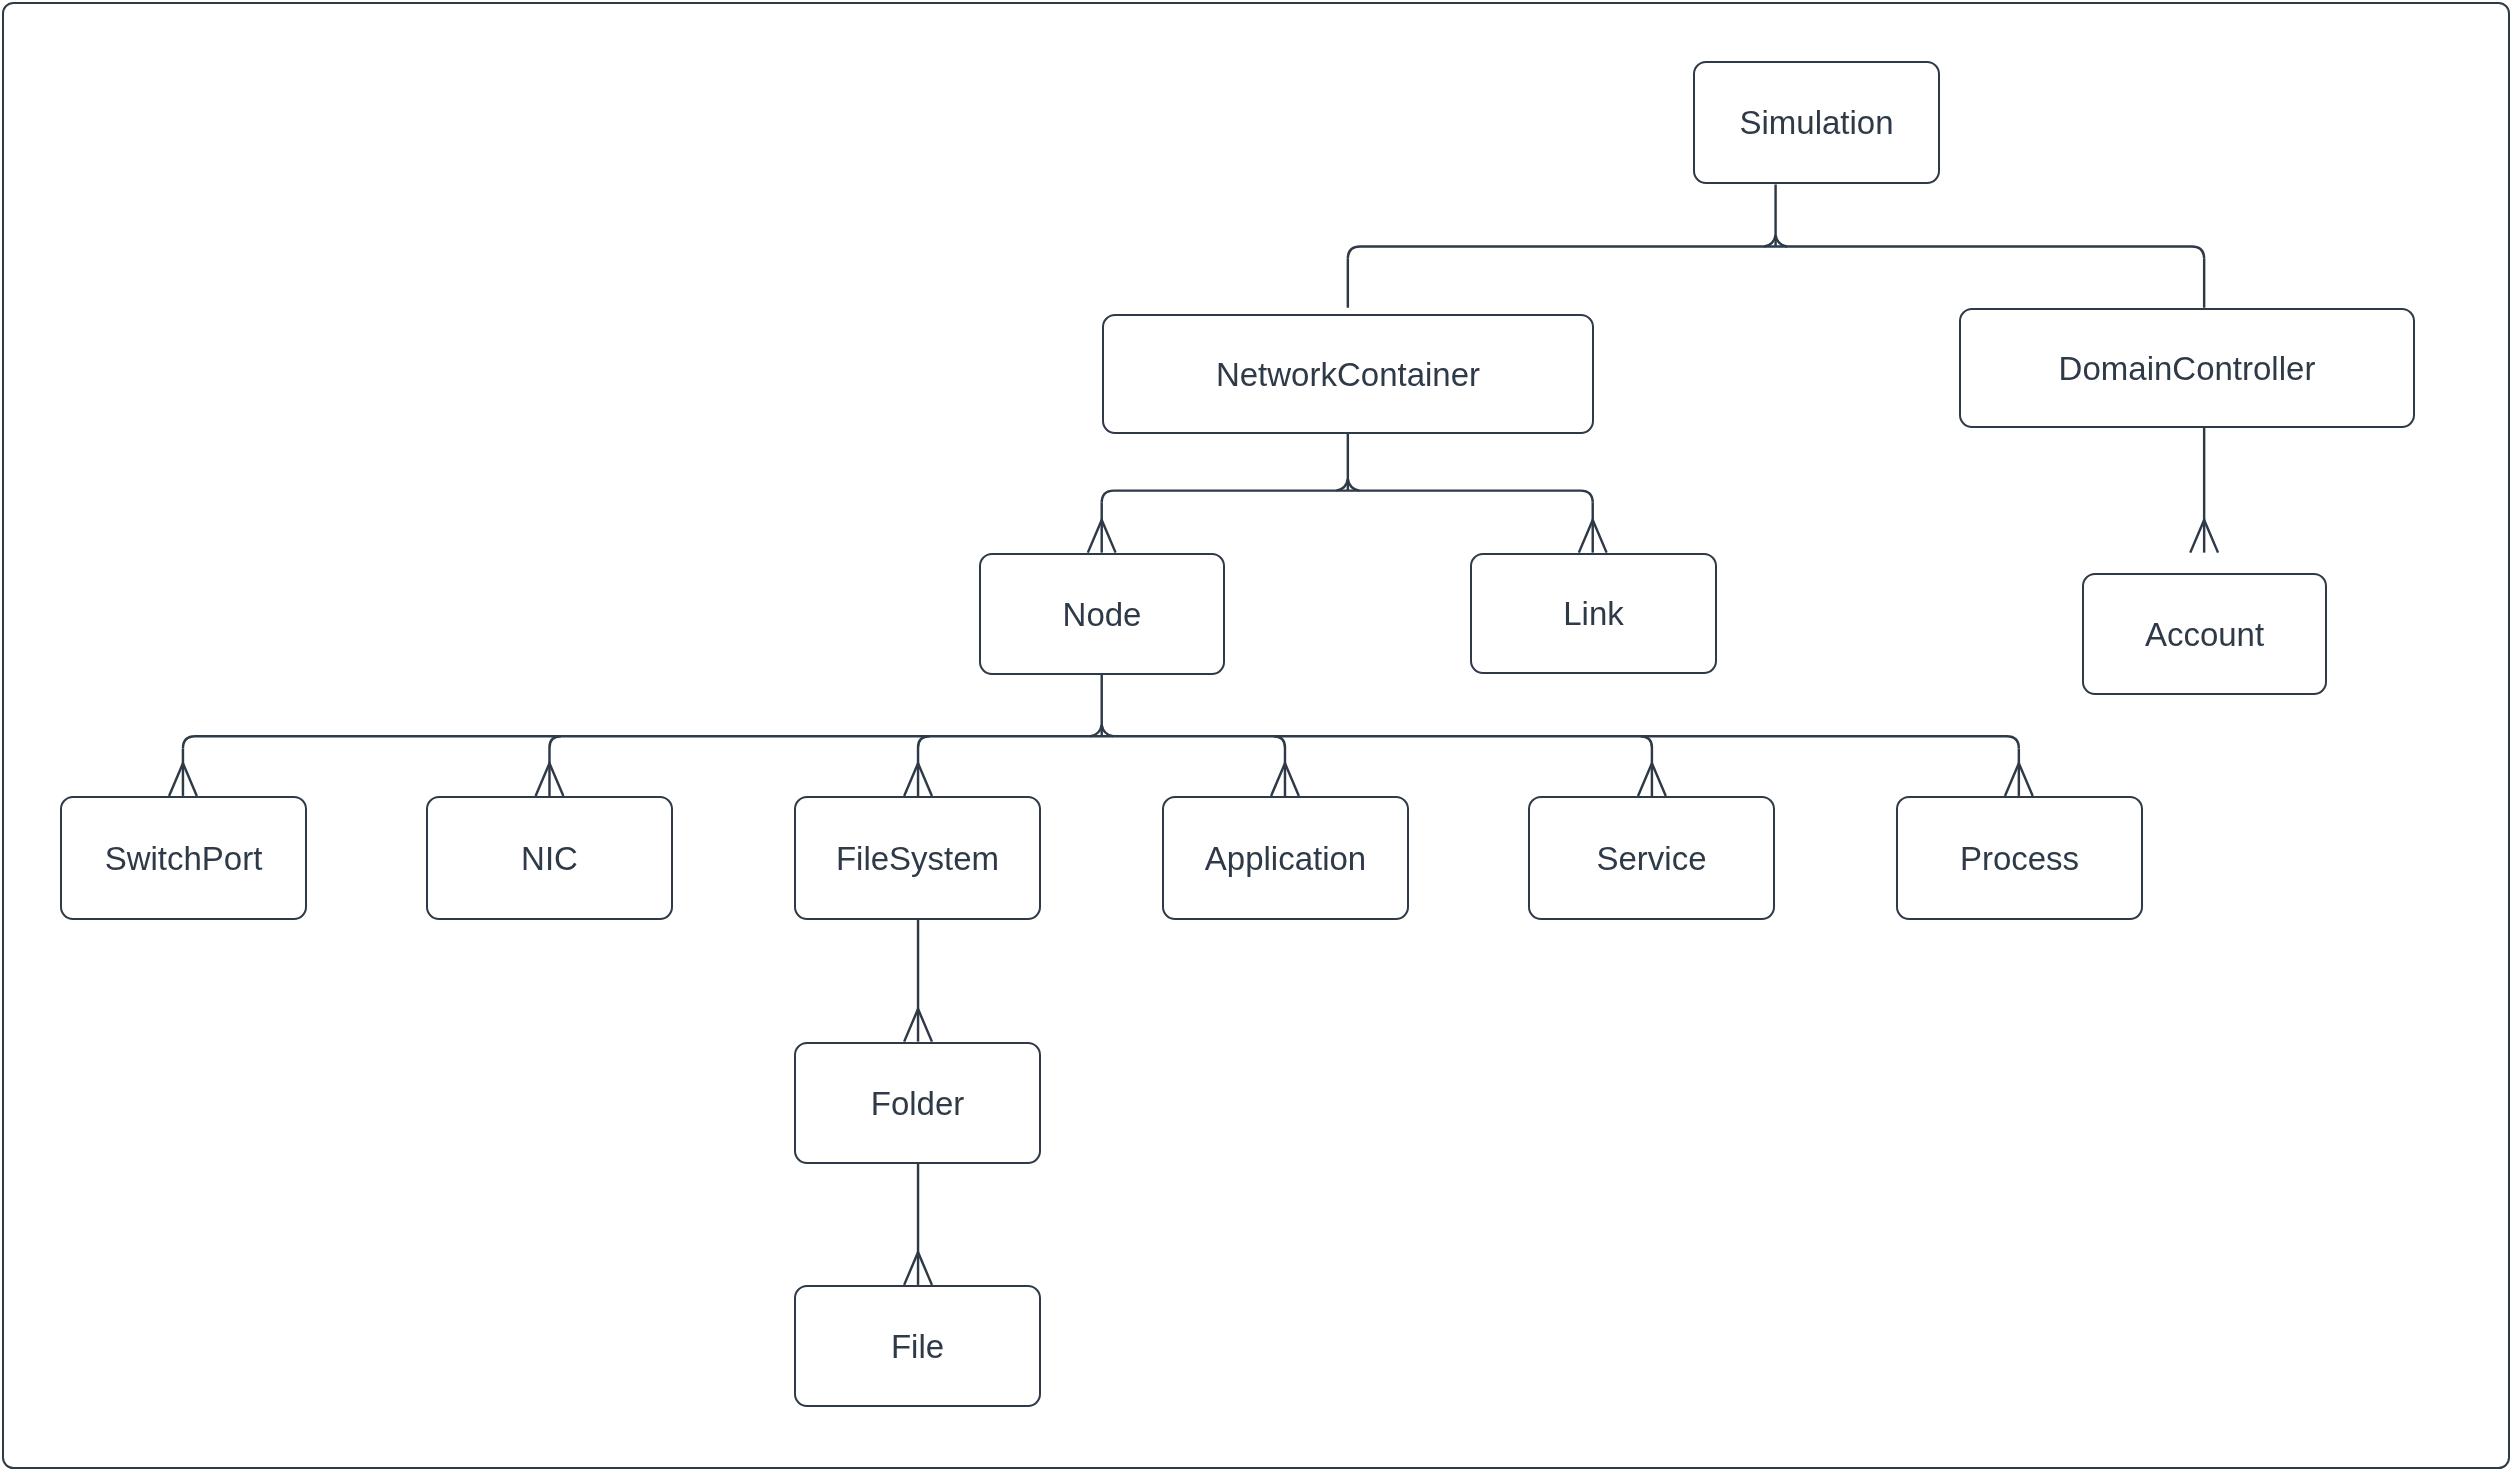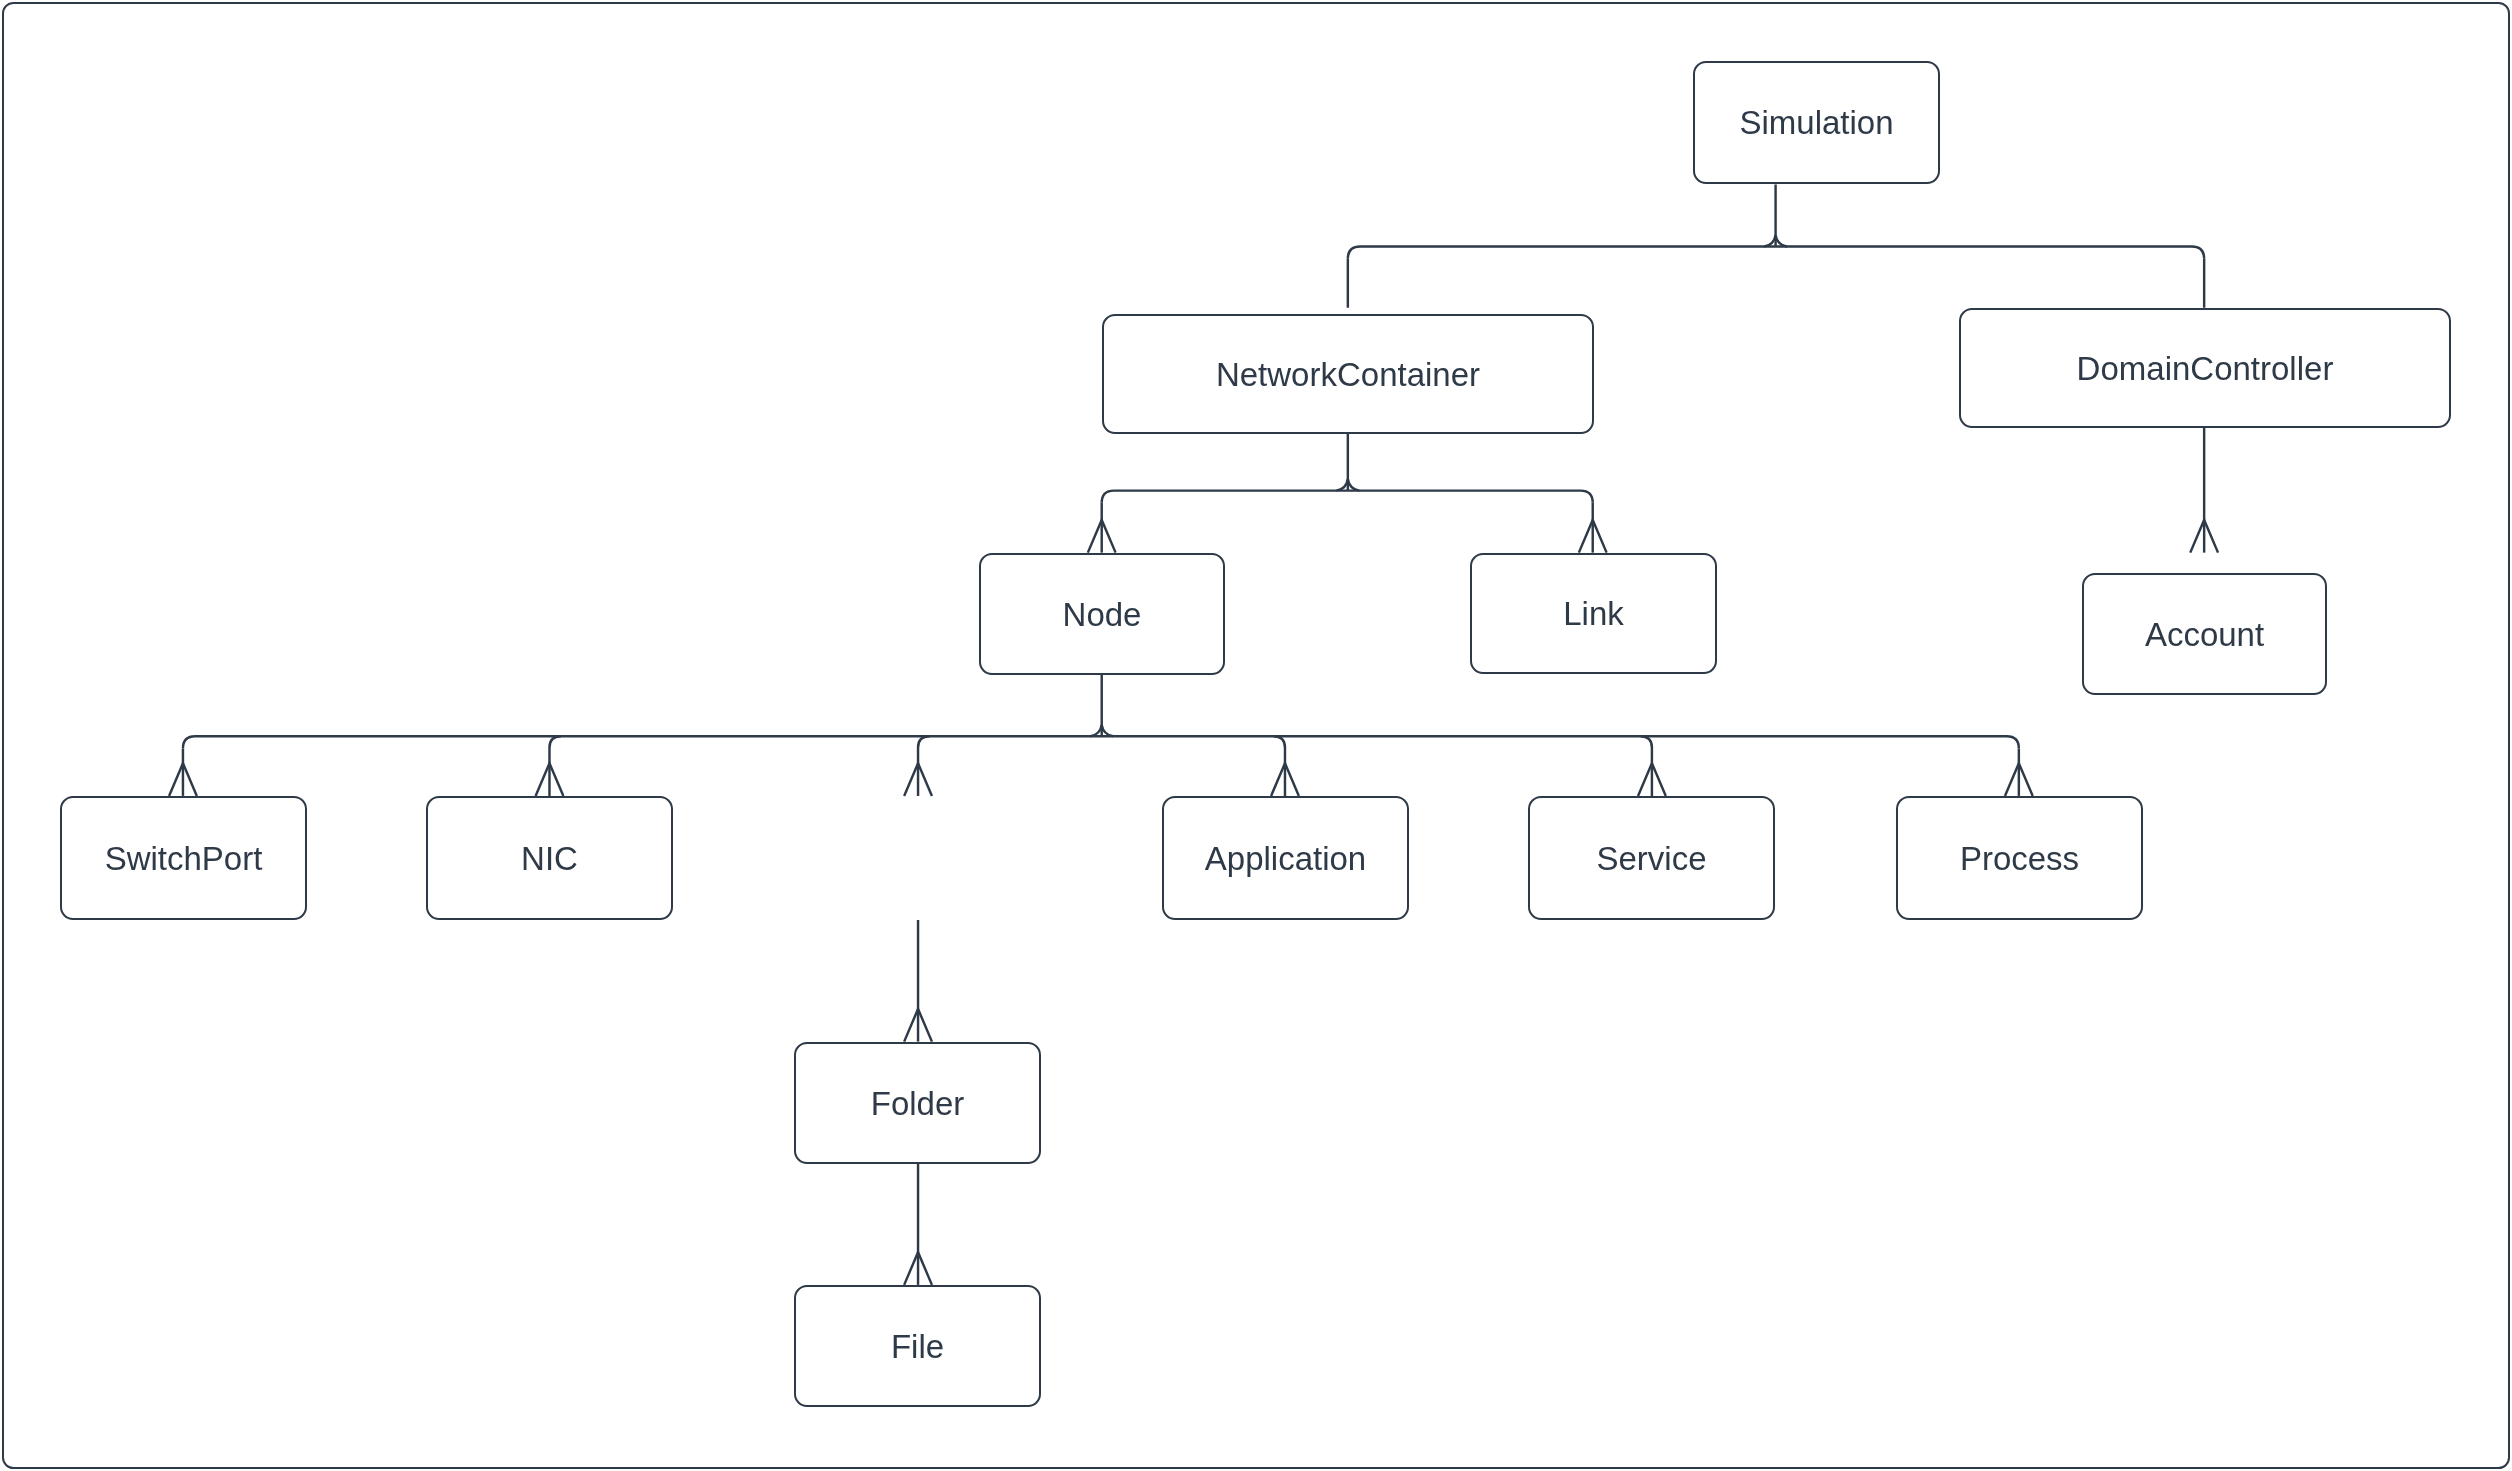--- a/index.html
+++ b/index.html
@@ -44,21 +44,21 @@
     align-items:center;
     justify-content:center;
     font-size:33px;
     line-height:1;
     cursor:default;
   }
   .node .lbl{white-space:nowrap;}
 
   .n-simulation       {left:1653px;top:61px;  width:247px;height:123px;margin-left:40px;}
   .n-networkcontainer {left:1102px;top:314px; width:492px;height:120px;}
-  .n-domaincontroller {left:1959px;top:308px; width:492px;height:120px;}
+  .n-domaincontroller {left:1959px;top:308px; width:456px;height:120px;}
   .n-node             {left:979px;top:553px; width:246px;height:122px;}
   .n-link             {left:1470px;top:553px; width:247px;height:121px;}
   .n-account          {left:2082px;top:553px; width:245px;height:122px;margin-top:20px;}
   .n-switchport       {left:60px;  top:796px; width:247px;height:124px;}
   .n-nic              {left:426px; top:796px; width:247px;height:124px;}
   .n-filesystem       {left:794px; top:796px; width:247px;height:124px;}
   .n-application      {left:1162px;top:796px; width:247px;height:124px;}
   .n-service          {left:1528px;top:796px; width:247px;height:124px;}
   .n-process          {left:1896px;top:796px; width:247px;height:124px;}
   .n-folder           {left:794px; top:1042px;width:247px;height:122px;}
@@ -143,20 +143,23 @@
   </div>
   <div class="node n-account">
     <span class="lbl">Account</span>
   </div>
   <div class="node n-switchport">
     <span class="lbl">SwitchPort</span>
   </div>
   <div class="node n-nic">
     <span class="lbl">NIC</span>
   </div>
+  <div class="node n-filesystem">
+    <span class="lbl">FileSystem</span>
+  </div>
   <div class="node n-application">
     <span class="lbl">Application</span>
   </div>
   <div class="node n-service">
     <span class="lbl">Service</span>
   </div>
   <div class="node n-process">
     <span class="lbl">Process</span>
   </div>
   <div class="node n-folder">

